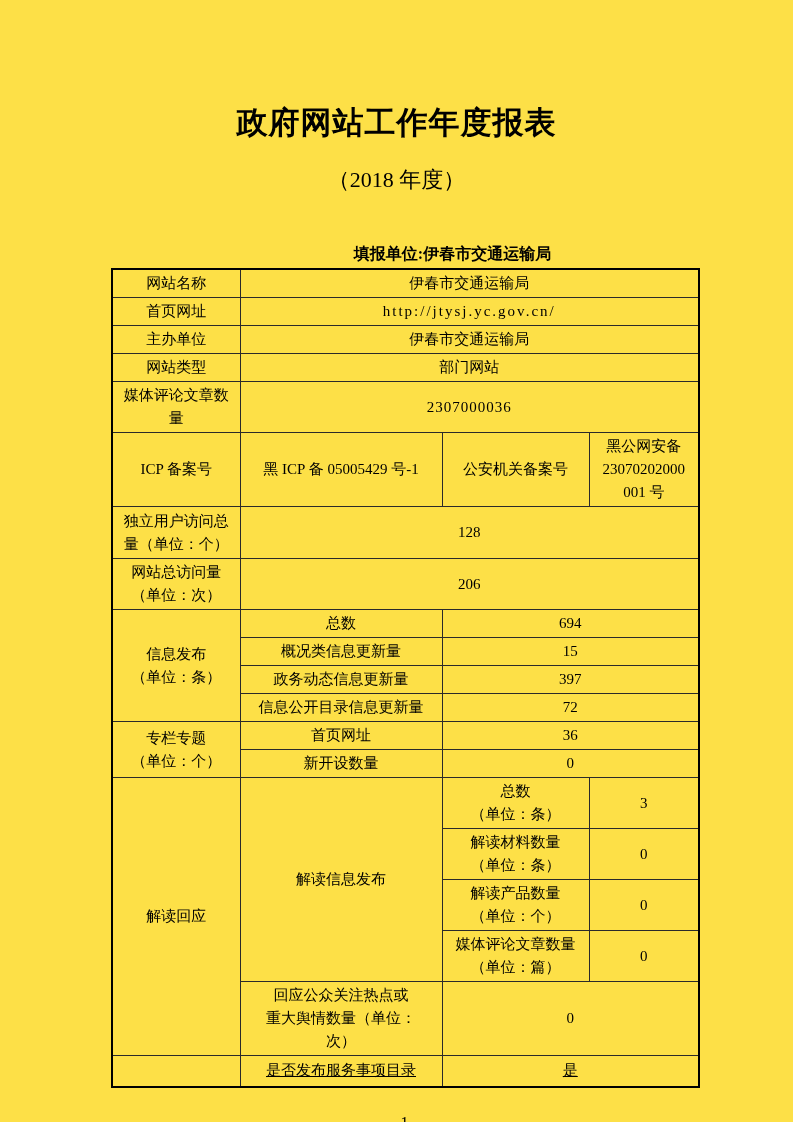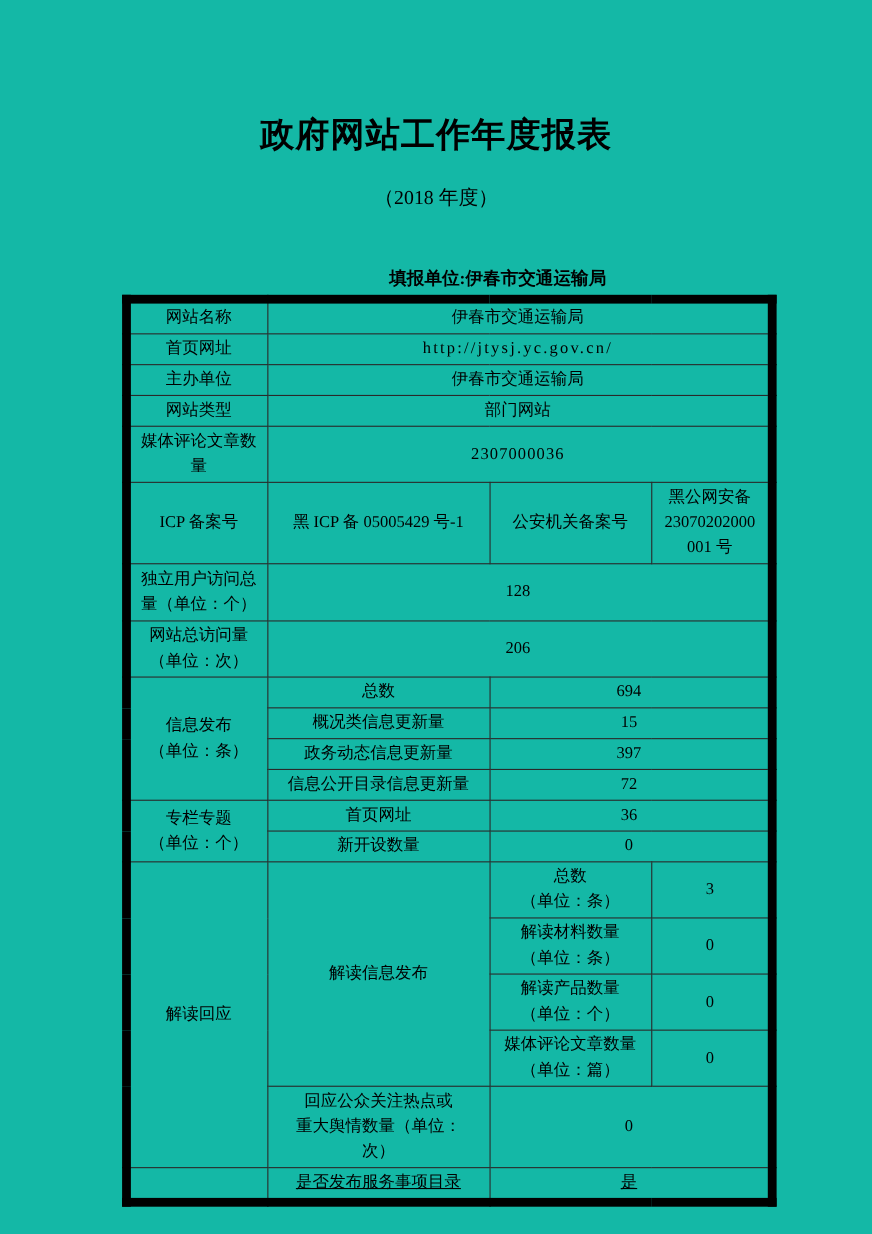--- a/index.html
+++ b/index.html
@@ -11,53 +11,53 @@
     width: 793px;
     height: 1122px;
     position: relative;
     font-family: "Liberation Serif", "DejaVu Serif", serif;
     color: #000000;
     overflow: hidden;
   }
   .page {
     width: 793px;
     height: 1122px;
-    background: #14b8a6;
+    background: #fde047;
     box-sizing: border-box;
     padding-top: 106px;
   }
   .doc-title {
     margin: 0;
     text-align: center;
     font-family: "Liberation Sans", "DejaVu Sans", sans-serif;
     font-size: 31px;
     line-height: 34px;
     font-weight: 700;
     letter-spacing: 1px;
   }
   .doc-subtitle {
     margin: 27px 0 0 0;
     text-align: center;
-    font-size: 18px;
+    font-size: 22px;
     line-height: 25px;
     font-weight: 400;
   }
   .reporting-unit {
     margin: 52px 0 0 112px;
     font-size: 16px;
     line-height: 19px;
     font-weight: 700;
     text-align: center;
   }
   table.report {
     border-collapse: collapse;
     table-layout: fixed;
     width: 587px;
     margin: 5px 0 0 111px;
-    border: 8px solid #000000;
+    border: 2px solid #000000;
   }
   table.report td {
     border: 1px solid #2a2a2a;
     text-align: center;
     vertical-align: middle;
     font-size: 15px;
     line-height: 23px;
     padding: 2px 6px;
     white-space: pre-line;
     box-sizing: border-box;

